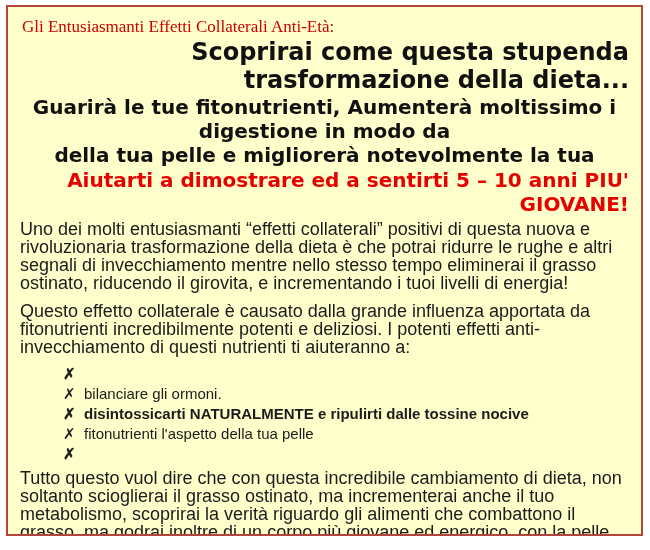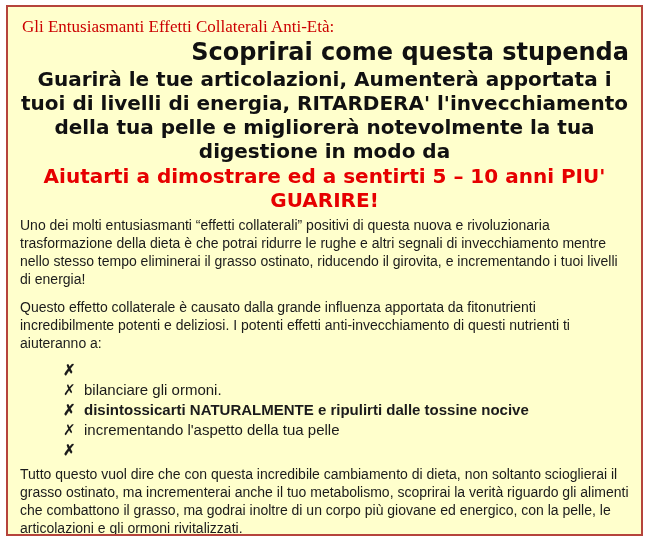--- a/index.html
+++ b/index.html
@@ -48,30 +48,30 @@
   .subheadline {
     text-align: center;
     font-family: "DejaVu Sans", sans-serif;
     font-weight: bold;
     font-size: 20px;
     line-height: 24px;
     color: var(--headline_black, #111111);
     margin: 0 0 1px 0;
   }
   .red-heading {
-    text-align: center;
+    text-align: right;
     font-family: "DejaVu Sans", sans-serif;
     font-weight: bold;
     font-size: 20px;
     line-height: 24px;
     color: var(--accent_red, #e60000);
     margin: 0 0 4px 0;
   }
   .para {
-    font-size: 14px;
+    font-size: 18px;
     line-height: 18px;
     color: var(--body_text, #1b1b1b);
     margin: 0 0 10px 0;
   }
   .para.tight { margin-bottom: 9px; }
   .checklist {
     margin: 2px 0 6px 43px;
     padding: 0;
     list-style: none;
   }
@@ -94,53 +94,53 @@
 </head>
 <body>
 
 <div class="page">
   <div class="letter-box">
 
     <div class="eyebrow">Gli Entusiasmanti Effetti Collaterali Anti-Età:</div>
 
     <div class="headline">
       <div>Scoprirai come questa stupenda</div>
+      <div>trasformazione della dieta...</div>
     </div>
 
     <div class="subheadline">
-      <div>Guarirà le tue articolazioni, Aumenterà apportata i</div>
-      <div>tuoi di livelli di energia, RITARDERA' l'invecchiamento</div>
+      <div>Guarirà le tue fitonutrienti, Aumenterà moltissimo i</div>
+      <div>digestione in modo da</div>
       <div>della tua pelle e migliorerà notevolmente la tua</div>
-      <div>digestione in modo da</div>
     </div>
 
     <div class="red-heading">
       <div>Aiutarti a dimostrare ed a sentirti 5 – 10 anni PIU'</div>
-      <div>GUARIRE!</div>
+      <div>GIOVANE!</div>
     </div>
 
     <p class="para">Uno dei molti entusiasmanti “effetti collaterali” positivi di questa nuova e rivoluzionaria trasformazione della dieta è che potrai ridurre le rughe e altri segnali di invecchiamento mentre nello stesso tempo eliminerai il grasso ostinato, riducendo il girovita, e incrementando i tuoi livelli di energia!</p>
 
     <p class="para tight">Questo effetto collaterale è causato dalla grande influenza apportata da fitonutrienti incredibilmente potenti e deliziosi. I potenti effetti anti-invecchiamento di questi nutrienti ti aiuteranno a:</p>
 
     <ul class="checklist">
       <li class="check-item bold">
         <span class="marker">✗</span>
       </li>
       <li class="check-item">
         <span class="marker">✗</span>
         <span>bilanciare gli ormoni.</span>
       </li>
       <li class="check-item bold">
         <span class="marker">✗</span>
         <span>disintossicarti NATURALMENTE e ripulirti dalle tossine nocive</span>
       </li>
       <li class="check-item">
         <span class="marker">✗</span>
-        <span>incrementando l'aspetto della tua pelle</span>
+        <span>fitonutrienti l'aspetto della tua pelle</span>
       </li>
       <li class="check-item bold">
         <span class="marker">✗</span>
       </li>
     </ul>
 
     <p class="para">Tutto questo vuol dire che con questa incredibile cambiamento di dieta, non soltanto scioglierai il grasso ostinato, ma incrementerai anche il tuo metabolismo, scoprirai la verità riguardo gli alimenti che combattono il grasso, ma godrai inoltre di un corpo più giovane ed energico, con la pelle, le articolazioni e gli ormoni rivitalizzati.</p>
 
   </div>
 </div>

